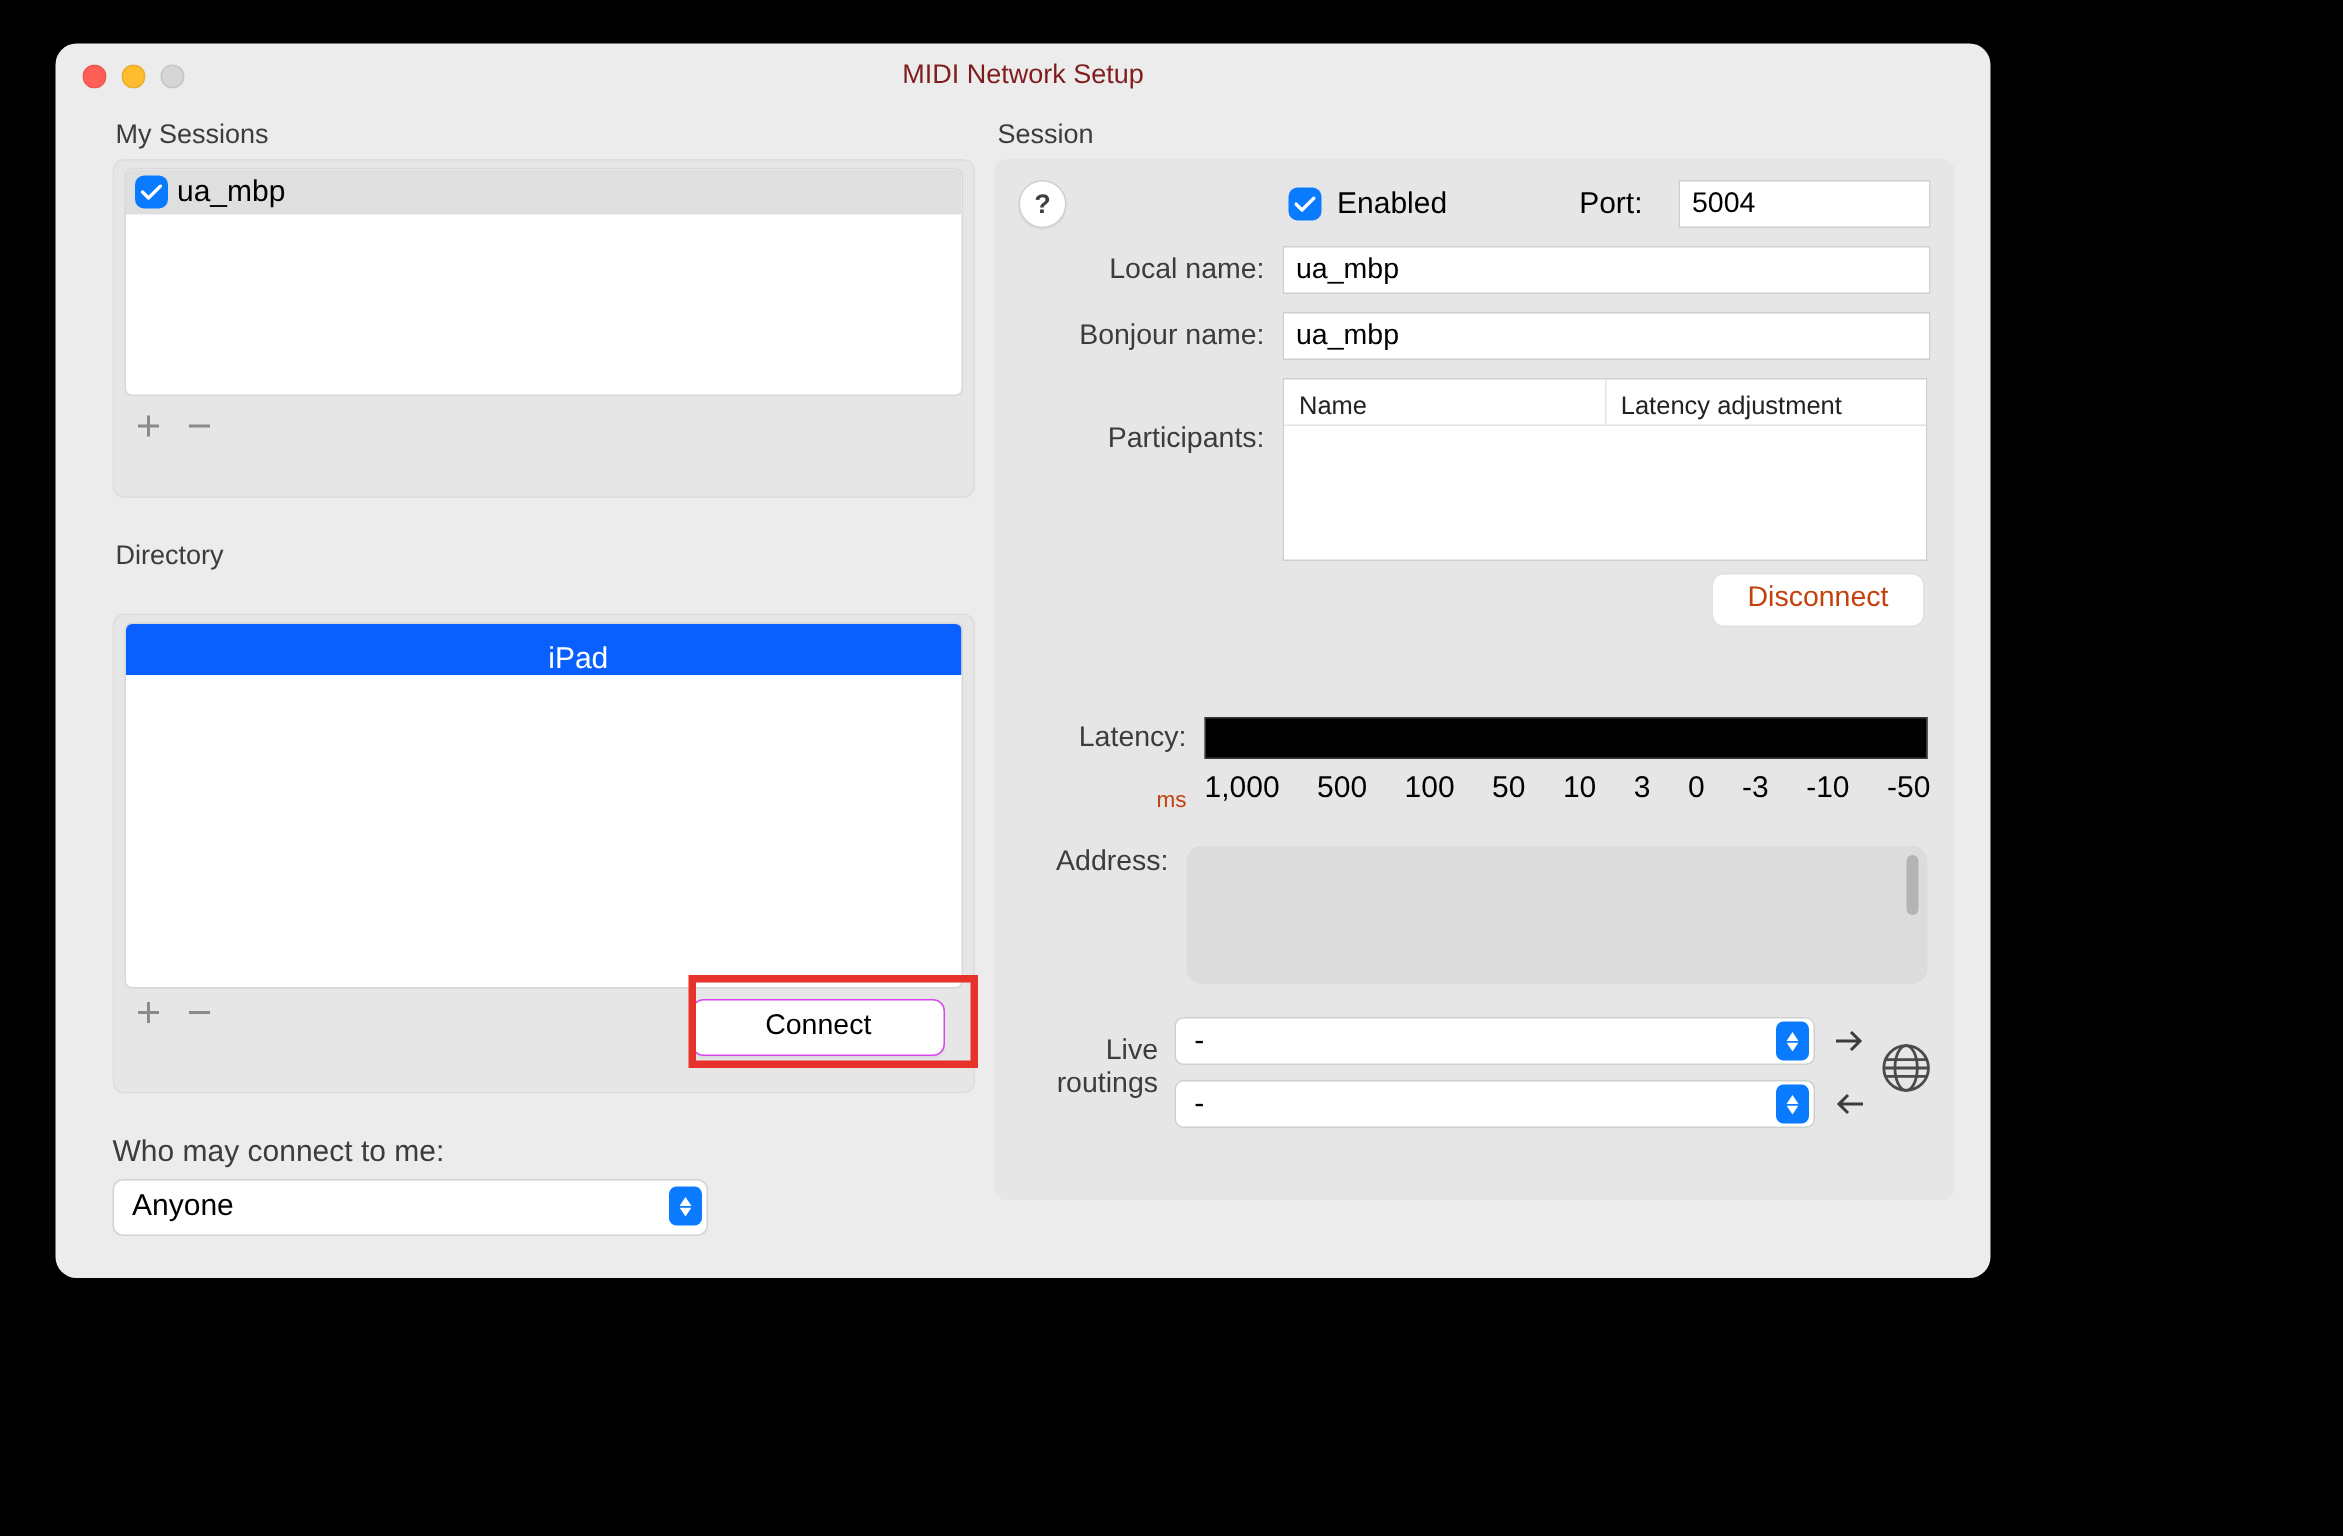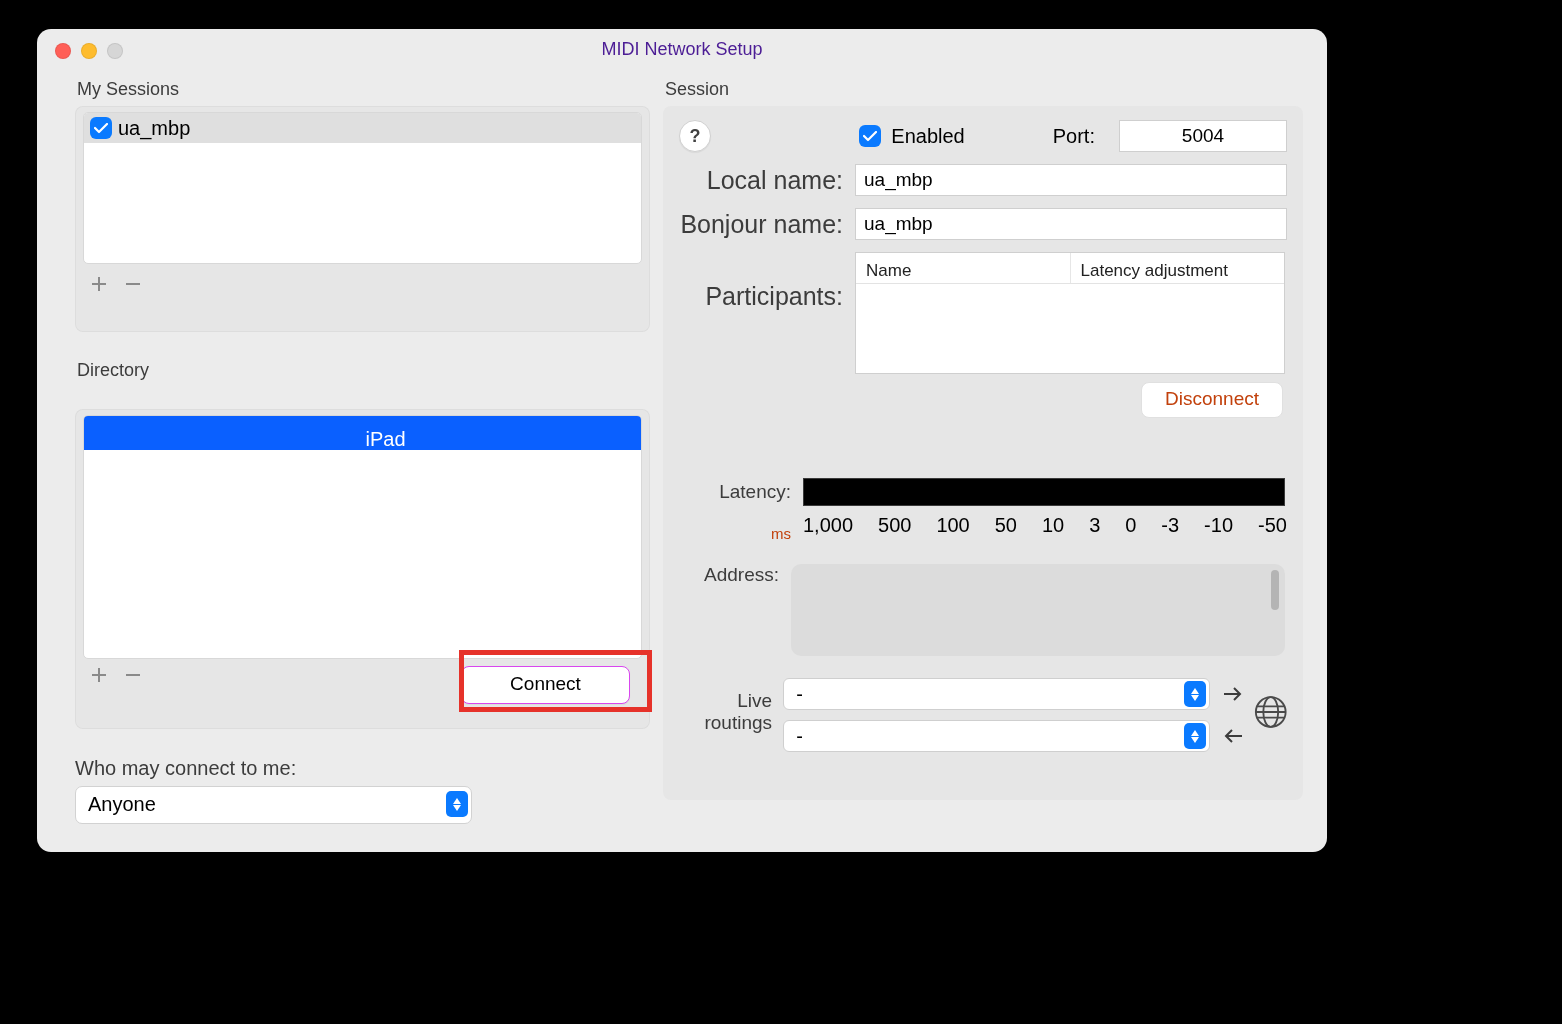--- a/index.html
+++ b/index.html
@@ -38,21 +38,21 @@
     gap: 10px;
   }
   .tdot { width: 14px; height: 14px; border-radius: 50%; }
   .tclose  { background: #ff5f57; border:1px solid rgba(0,0,0,0.08);}
   .tmin    { background: #febc2e; border:1px solid rgba(0,0,0,0.08);}
   .tmax    { background: #d6d6d6; border:1px solid rgba(0,0,0,0.08);}
   .title {
     width: 100%;
     text-align: center;
     font-size: 18px;
-    color: #4c1d95;
+    color: #7f1d1d;
     font-weight: 500;
   }
   .content {
     position: absolute;
     top: 40px; left: 0; right: 0; bottom: 0;
   }
   .left-col {
     position: absolute;
     left: 38px;
     top: 10px;
@@ -199,21 +199,21 @@
   }
   .row {
     display: flex;
     align-items: center;
     margin-bottom: 12px;
   }
   .formlabel {
     width: 164px;
     text-align: right;
     padding-right: 12px;
-    font-size: 25px;
+    font-size: 19px;
     color: #3c3c3c;
   }
   .textfield {
     flex: 1;
     height: 30px;
     background: #fff;
     border: 1px solid #cfcfcf;
     border-radius: 0;
     font-size: 19px;
     padding: 0 8px;
@@ -396,21 +396,21 @@
           <span class="help-btn">?</span>
           <div style="flex:1;"></div>
           <span class="checkbox">
             <svg viewBox="0 0 14 11">
                 <path d="M1 5 L5 9 L13 1" stroke="#fff" stroke-width="2.2" fill="none" stroke-linecap="round" stroke-linejoin="round"></path>
               </svg>
           </span>
           <span style="font-size:20px; margin-left:-14px;">Enabled</span>
           <div style="width:40px;"></div>
           <span style="font-size:20px;">Port:</span>
-          <div class="textfield" style="flex:0 0 150px;text-align:center;">5004</div>
+          <div class="textfield" style="flex:0 0 150px;">5004</div>
         </div>
 
         <div class="row">
           <div class="formlabel">Local name:</div>
           <div class="textfield">ua_mbp</div>
         </div>
         <div class="row">
           <div class="formlabel">Bonjour name:</div>
           <div class="textfield">ua_mbp</div>
         </div>

